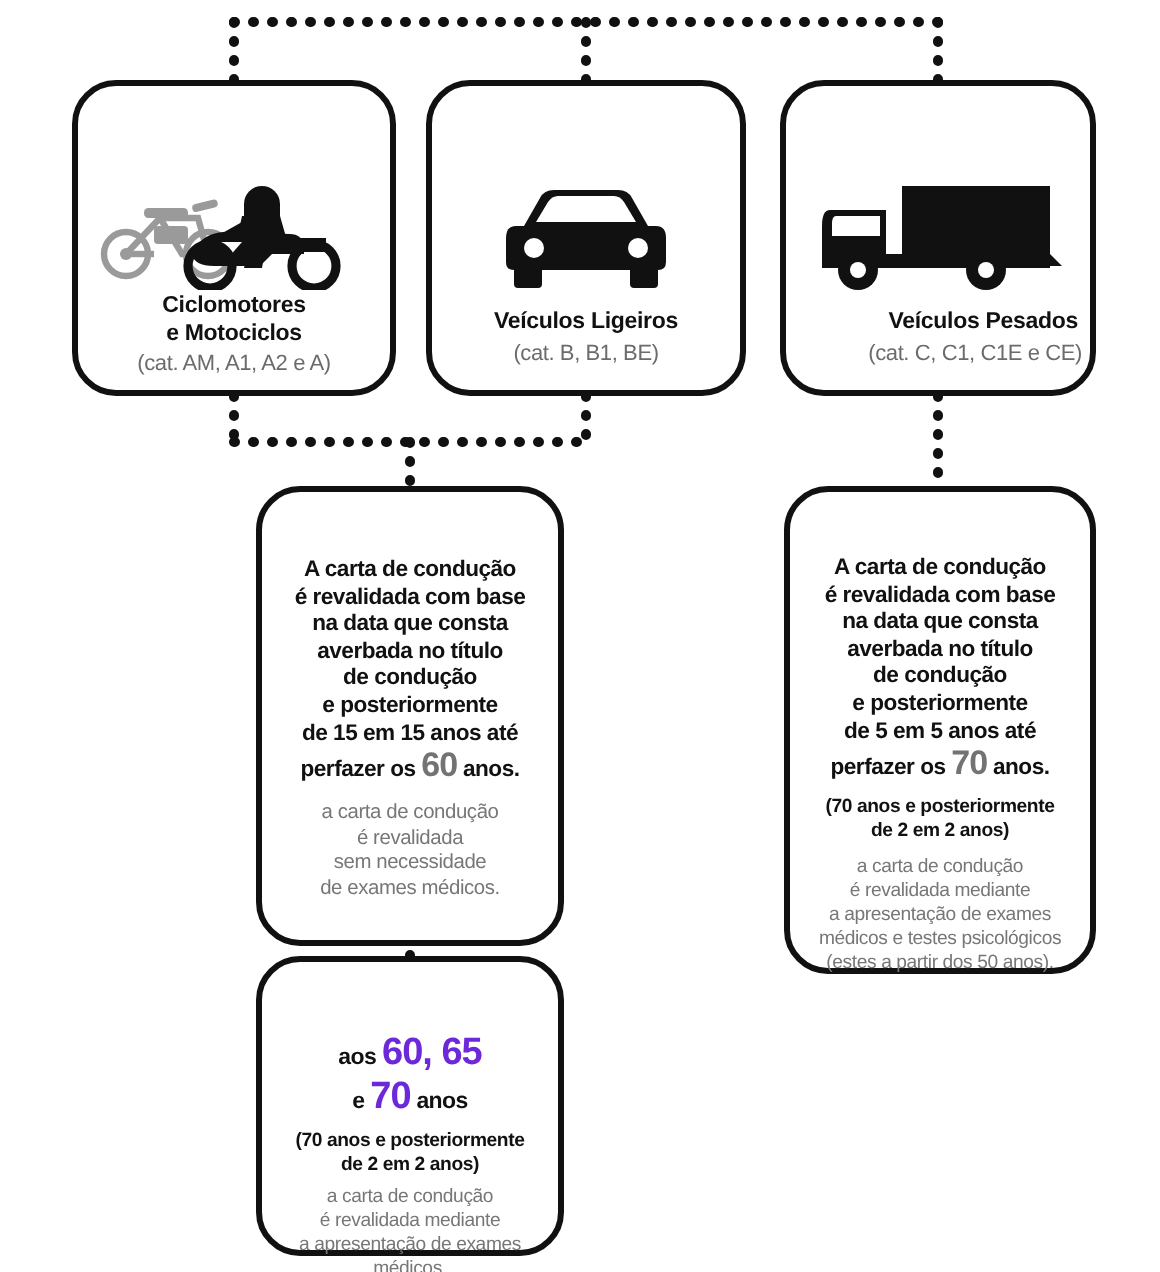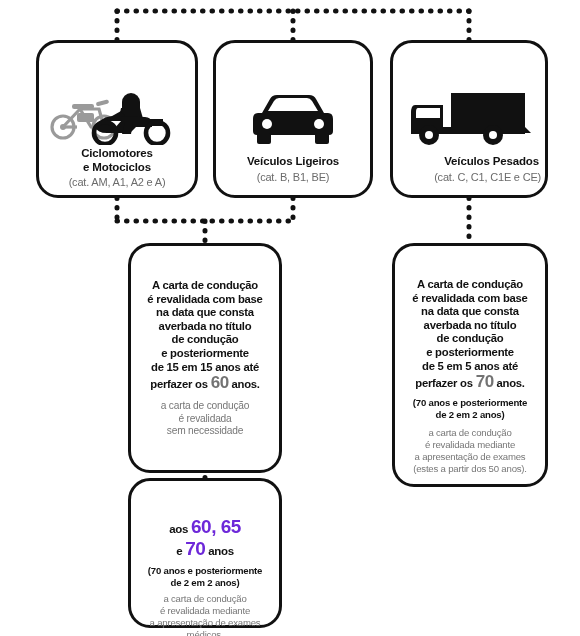--- a/index.html
+++ b/index.html
@@ -282,20 +282,21 @@
           <span>perfazer os</span>
           <span class="red-big">60</span>
           <span>anos.</span>
         </div>
       </div>
       <div class="gap6"></div>
       <div class="t-gray">
         <div>a carta de condução</div>
         <div>é revalidada</div>
         <div>sem necessidade</div>
+        <div>de exames médicos.</div>
       </div>
     </div>
   </div>
 
   <div class="box" style="left:392px;top:243px;width:156px;height:244px;">
     <div class="panel-body" style="top:32px;left:4px;right:4px;">
       <div class="t-bold">
         <div>A carta de condução</div>
         <div>é revalidada com base</div>
         <div>na data que consta</div>
@@ -312,20 +313,21 @@
       <div class="gap4"></div>
       <div class="t-bold-sm">
         <div>(70 anos e posteriormente</div>
         <div>de 2 em 2 anos)</div>
       </div>
       <div class="gap6"></div>
       <div class="t-gray tight">
         <div>a carta de condução</div>
         <div>é revalidada mediante</div>
         <div>a apresentação de exames</div>
+        <div>médicos e testes psicológicos</div>
         <div>(estes a partir dos 50 anos).</div>
       </div>
     </div>
   </div>
 
   <div class="box" style="left:128px;top:478px;width:154px;height:150px;">
     <div class="panel-body" style="top:36px;left:4px;right:4px;">
       <div class="aos-line" style="white-space:nowrap;">
         <span>aos</span>
         <span class="red-xl">60, 65</span>

